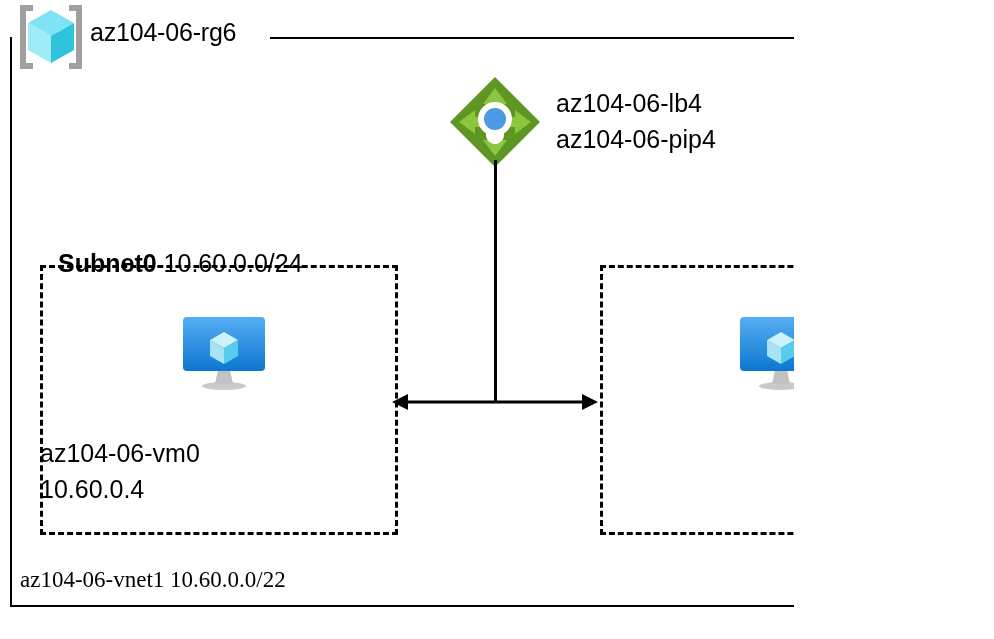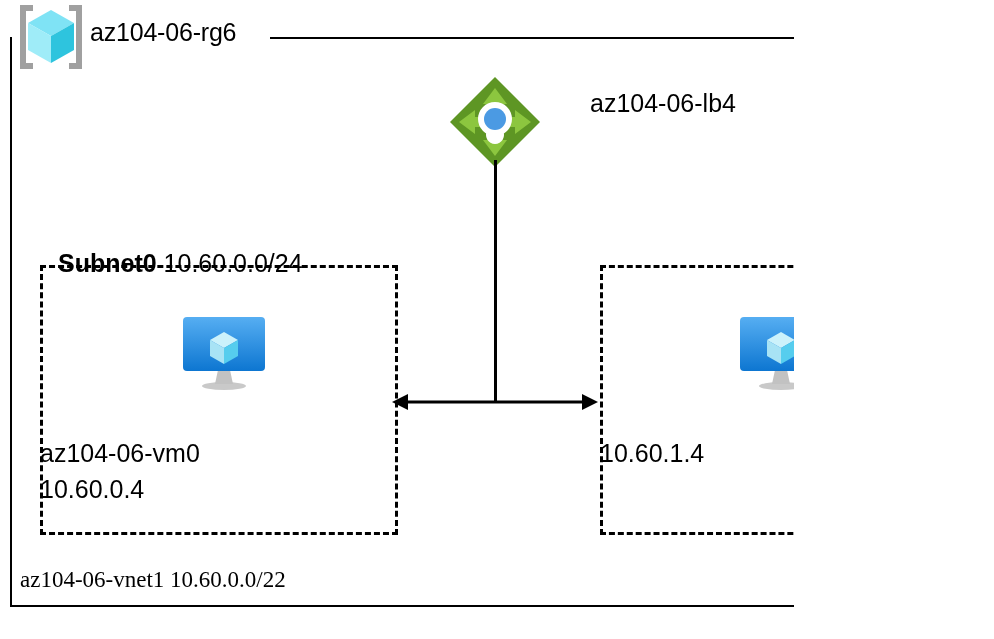--- a/index.html
+++ b/index.html
@@ -78,21 +78,20 @@
     width: 96px;
     height: 96px;
   }
   .lb-labels {
     position: absolute;
     left: 556px;
     top: 85px;
     font-size: 25px;
     line-height: 36px;
     white-space: nowrap;
-    margin-left: 34px;
   }
   .lb-stem {
     position: absolute;
     left: 494px;
     top: 160px;
     width: 3px;
     height: 243px;
     background: #000000;
   }
 
@@ -208,20 +207,21 @@
 
       <circle cx="48" cy="45" r="17" fill="#ffffff"></circle>
       <circle cx="48" cy="45" r="11" fill="#4b9ae3"></circle>
     </svg>
   </div>
 
   <div class="lb-stem"></div>
 
   <div class="lb-labels">
     <div>az104-06-lb4</div>
+    <div>az104-06-pip4</div>
   </div>
 
   <div class="subnet-heading" id="subnet0-heading">
     <span class="sn-name">Subnet0</span><span>&nbsp;</span><span class="sn-cidr">10.60.0.0/24</span>
   </div>
 
 
   <div class="subnet-box" id="subnet0-box"></div>
 
   <div class="subnet-box" id="subnet1-box"></div>
@@ -263,21 +263,20 @@
       <polygon points="57,25 57,41 43,49 43,33" fill="#56cdee"></polygon>
     </svg>
   </div>
 
   <div class="vm-labels" id="vm0-labels">
     <div>az104-06-vm0</div>
     <div>10.60.0.4</div>
   </div>
 
   <div class="vm-labels" id="vm1-labels">
-    <div>10.60.1.4</div>
   </div>
 
   <div class="connector">
     <svg viewBox="0 0 210 36" width="210" height="36" xmlns="http://www.w3.org/2000/svg">
       <line x1="14" y1="18" x2="196" y2="18" stroke="#000000" stroke-width="3"></line>
       <polygon points="2,18 18,10 18,26" fill="#000000"></polygon>
       <polygon points="208,18 192,10 192,26" fill="#000000"></polygon>
     </svg>
   </div>
 

